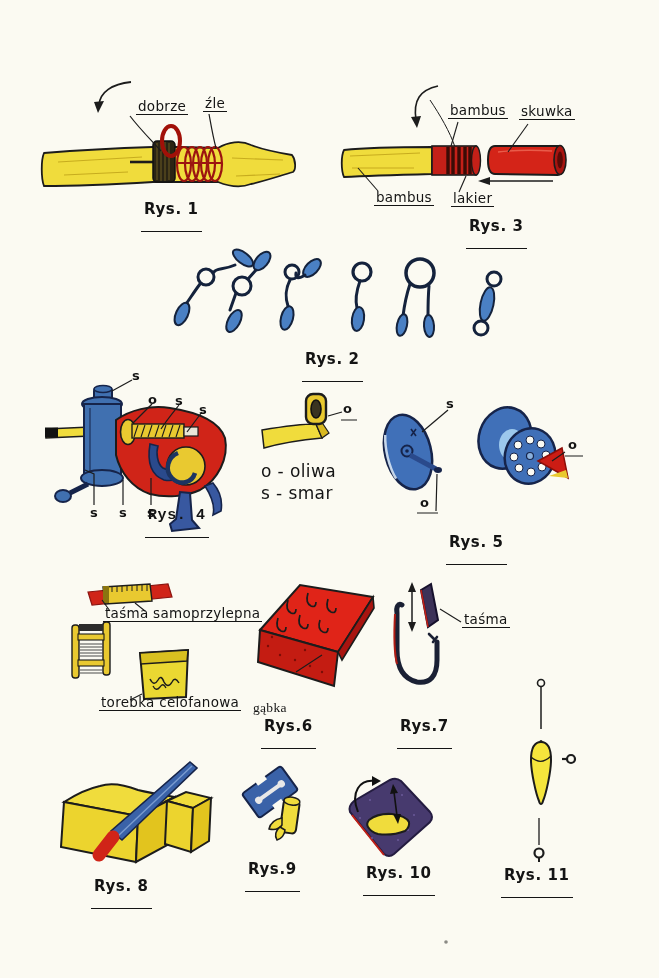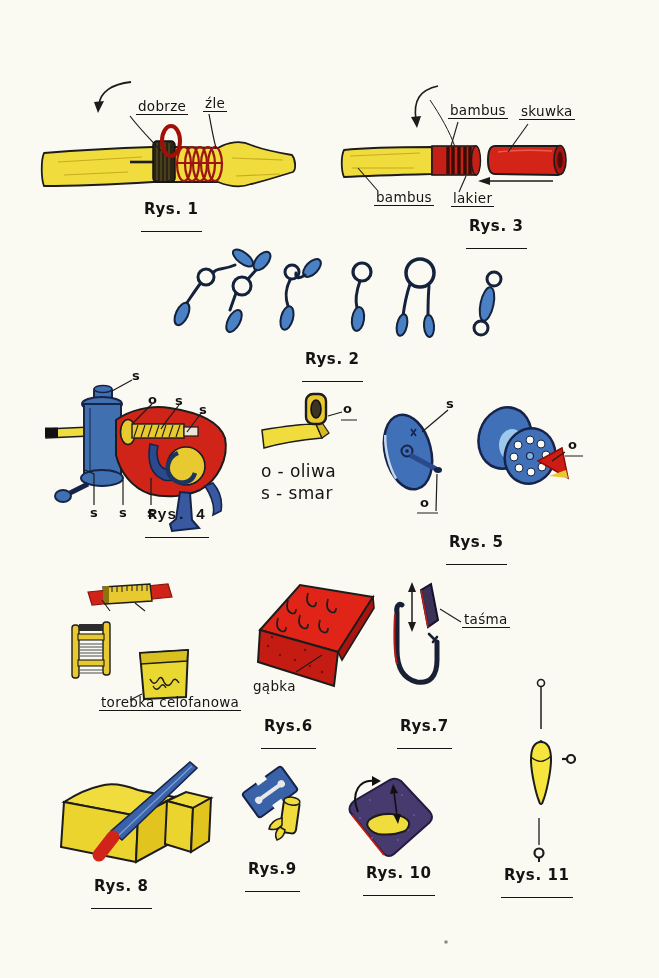--- a/index.html
+++ b/index.html
@@ -347,22 +347,23 @@
 
 <div class="lbl mark" style="left:343px;top:402px;">o</div>
 <div class="lbl leg" style="left:261px;top:463px;">o - oliwa</div>
 <div class="lbl leg" style="left:261px;top:485px;">s - smar</div>
 
 <div class="lbl mark" style="left:446px;top:397px;">s</div>
 <div class="lbl mark" style="left:420px;top:496px;">o</div>
 <div class="lbl mark" style="left:568px;top:438px;">o</div>
 <div class="lbl cap" style="left:446px;top:535px;">Rys. 5</div>
 
+<div class="lbl ul" style="left:103px;top:606px;">taśma samoprzylepna</div>
 <div class="lbl ul" style="left:99px;top:695px;">torebka celofanowa</div>
-<div class="lbl" style="left:253px;top:679px;">gąbka</div>
+<div class="lbl" style="left:253px;top:701px;font-family:Liberation Serif, serif;">gąbka</div>
 <div class="lbl cap" style="left:261px;top:719px;text-align:right;">Rys.6</div>
 
 <div class="lbl ul" style="left:462px;top:612px;">taśma</div>
 <div class="lbl cap" style="left:397px;top:719px;">Rys.7</div>
 
 <div class="lbl cap" style="left:91px;top:879px;">Rys. 8</div>
 <div class="lbl cap" style="left:245px;top:862px;">Rys.9</div>
 <div class="lbl cap" style="left:363px;top:866px;">Rys. 10</div>
 <div class="lbl cap" style="left:501px;top:868px;">Rys. 11</div>
 

